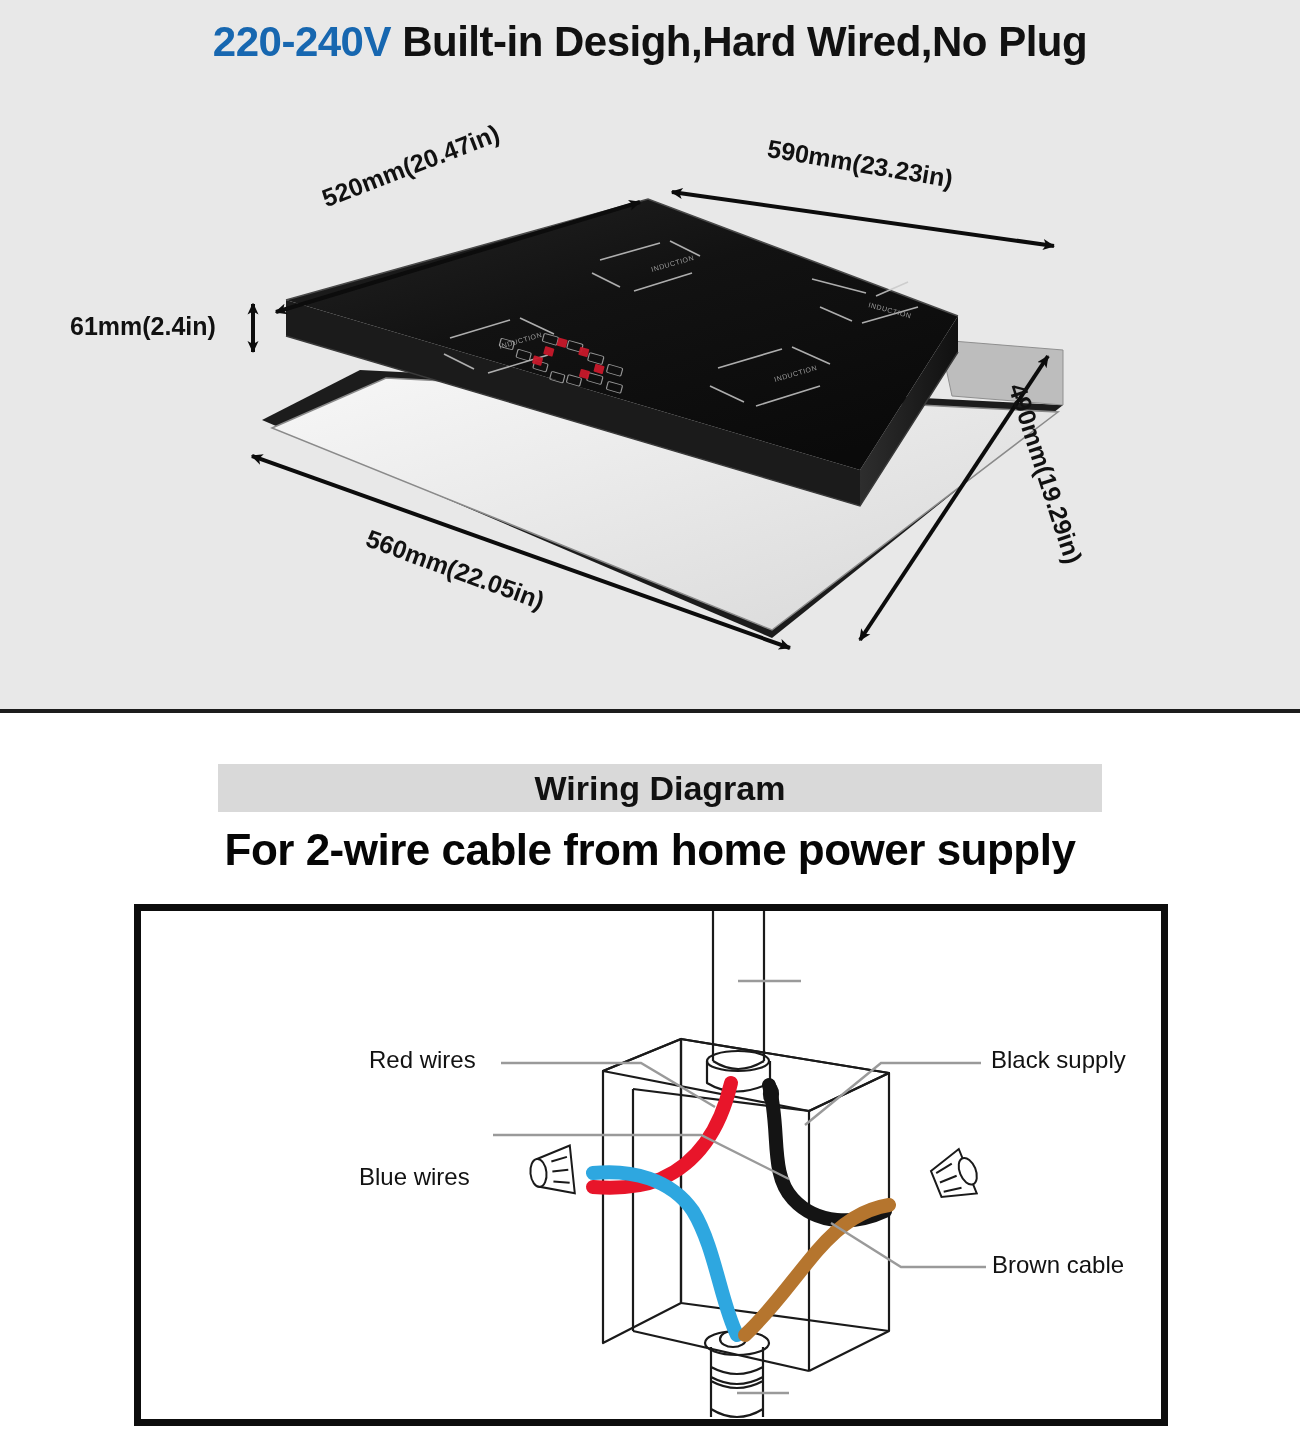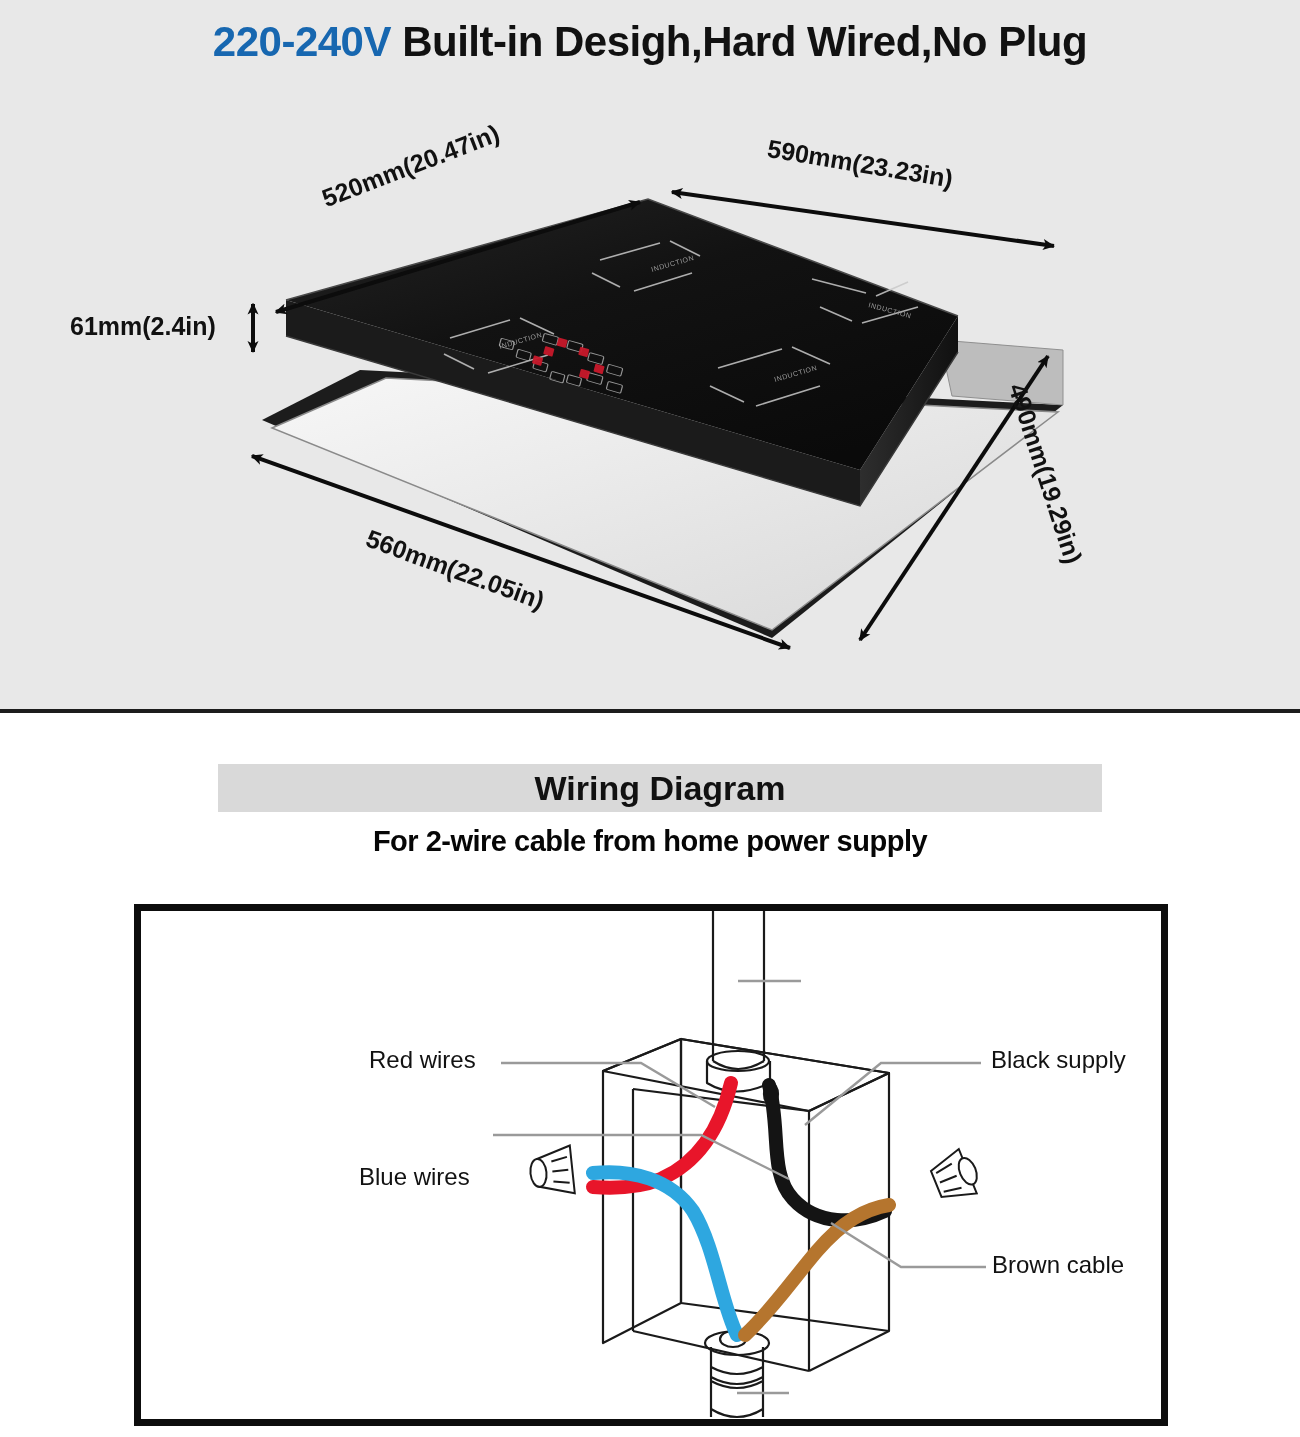--- a/index.html
+++ b/index.html
@@ -91,21 +91,21 @@
     font-weight: bold;
     color: #111111;
     letter-spacing: 0px;
   }
 
   #wiring-subtitle {
     position: absolute;
     left: 0; top: 106px;
     width: 1300px;
     text-align: center;
-    font-size: 29px;
+    font-size: 44px;
     font-weight: bold;
     color: #060606;
     white-space: nowrap;
     letter-spacing: -0.5px;
   }
 
   #wiring-frame {
     position: absolute;
     left: 134px; top: 185px;
     width: 1034px;

